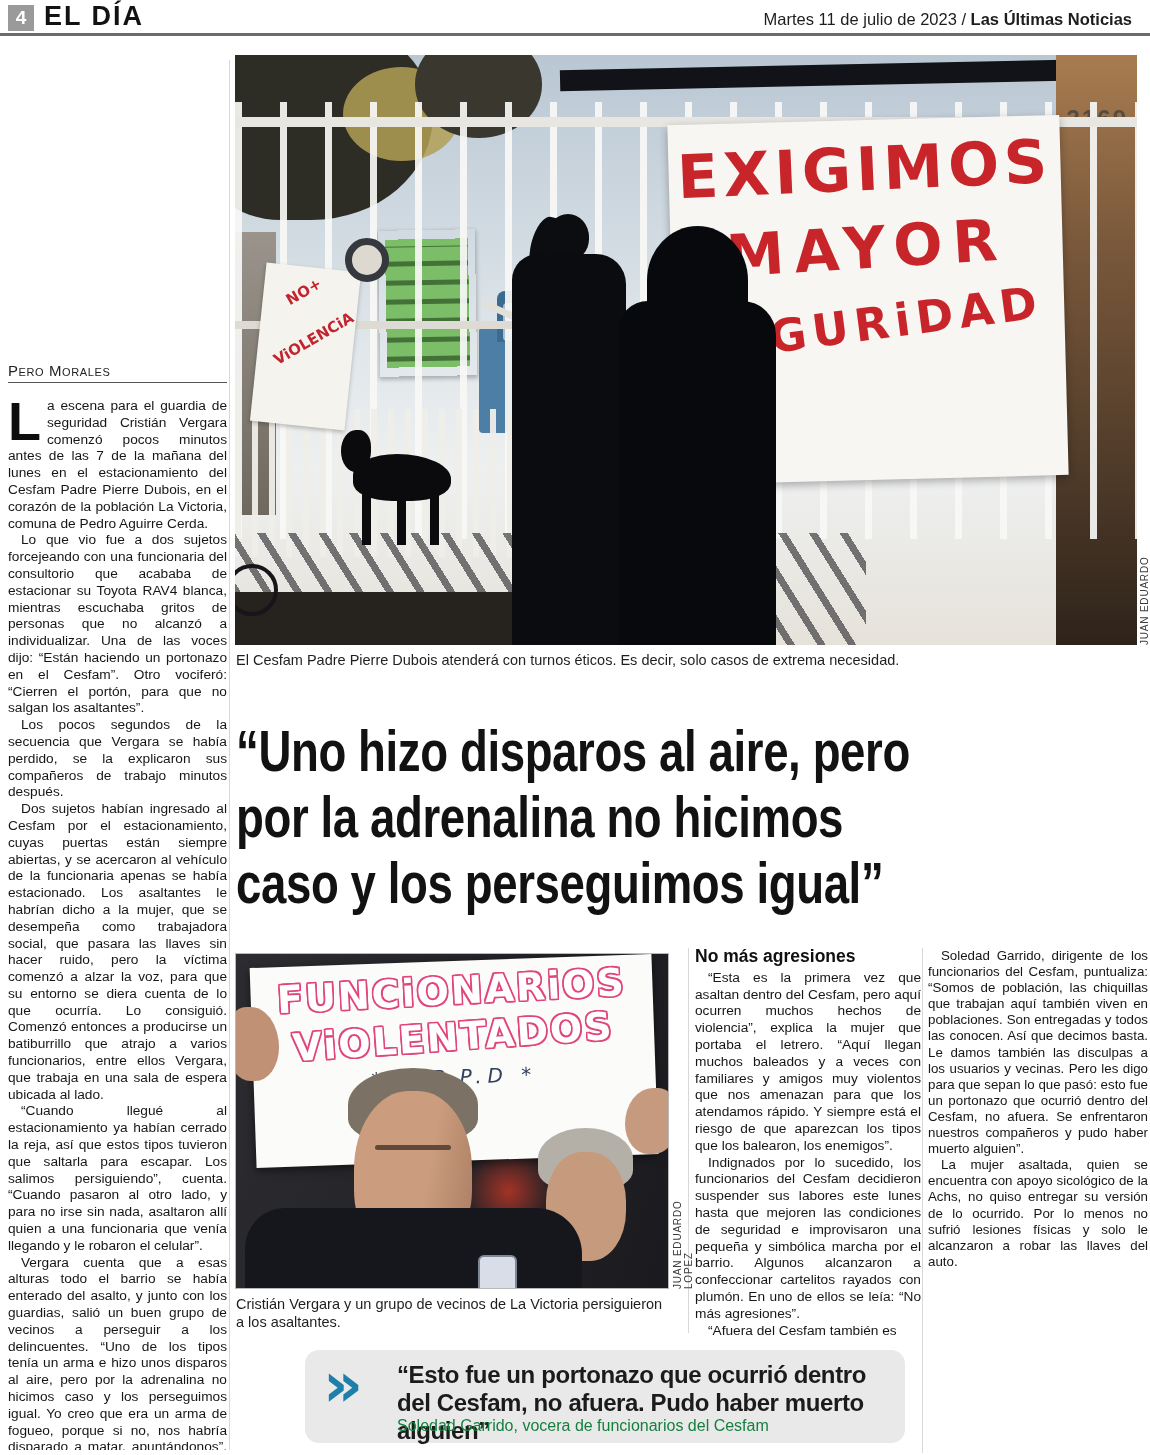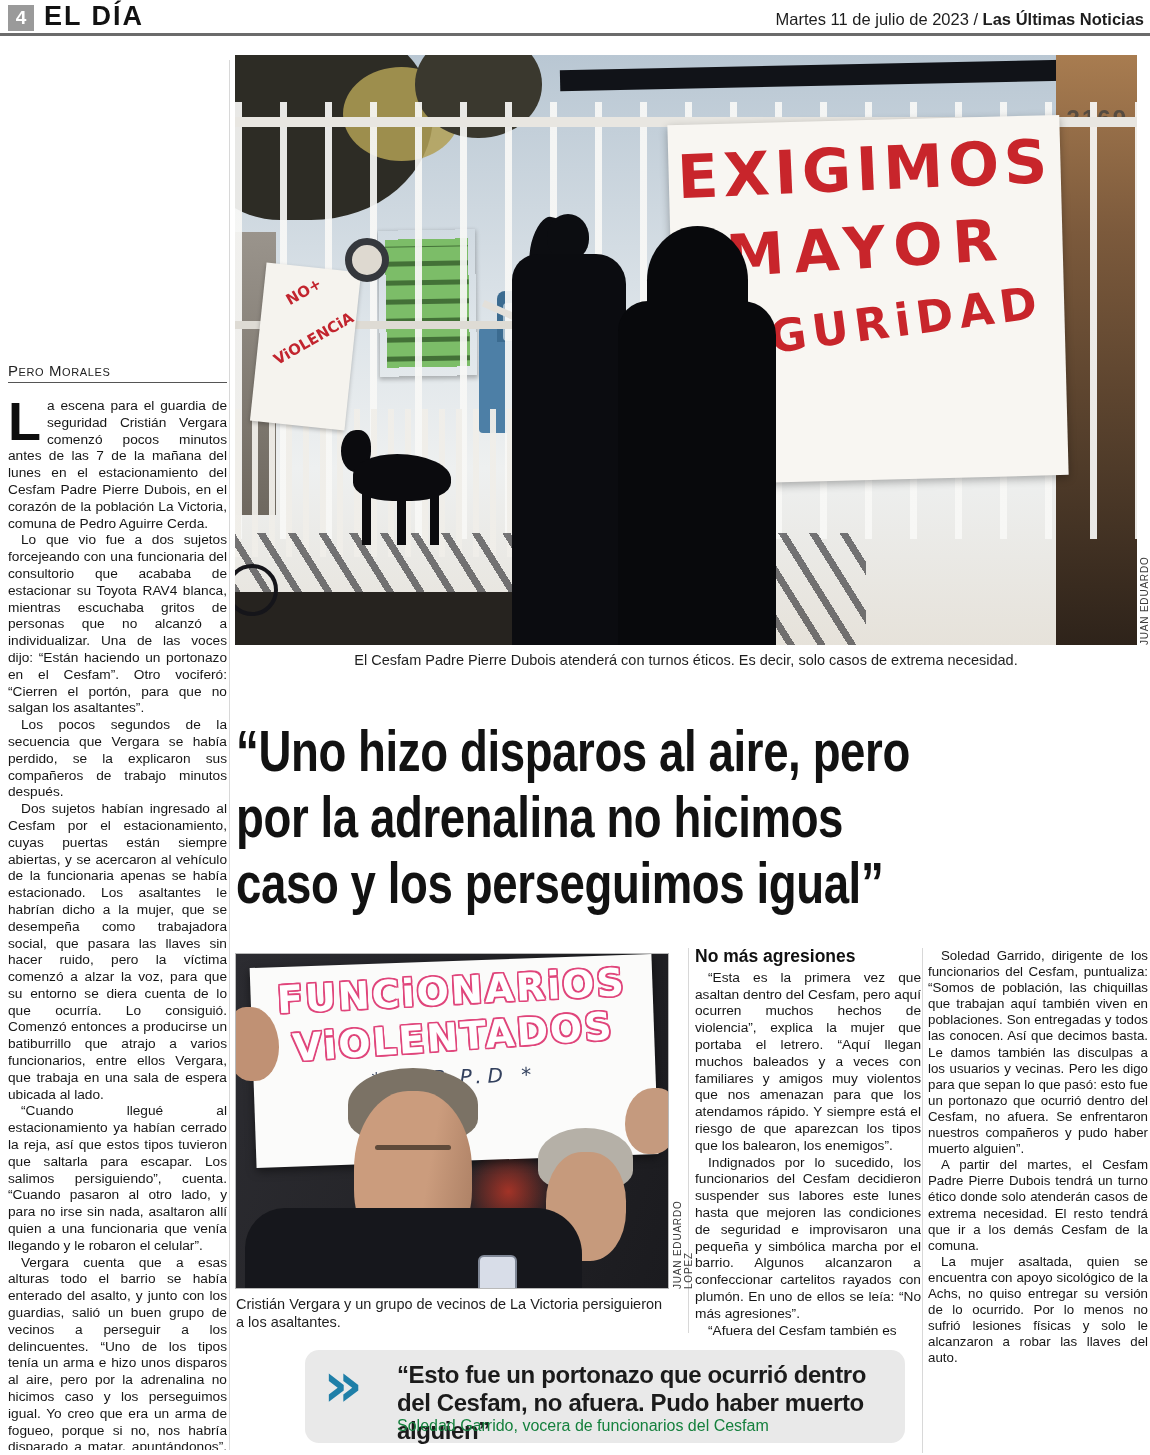--- a/index.html
+++ b/index.html
@@ -5,21 +5,21 @@
   * { margin:0; padding:0; box-sizing:border-box; }
   html,body { background:#ffffff; }
   body { font-family:"Liberation Sans", sans-serif; color:#1a1a1a; }
   .page { position:relative; width:1150px; height:1455px; background:#fff; overflow:hidden; }
 
   
   .hdr-rule { position:absolute; left:0; top:33px; width:1150px; height:3px; background:#6b6b6b; }
   .pgnum { position:absolute; left:8px; top:5px; width:26px; height:26px; background:#9a9a9a; color:#fff;
            font-weight:700; font-size:19px; text-align:center; line-height:26px; }
   .masthead { position:absolute; left:44px; top:1px; font-size:27px; font-weight:800; letter-spacing:2px; color:#121212; }
-  .dateline { position:absolute; right:6px; top:10px; font-size:16.5px; color:#1d1d1d;padding-left:9px; }
+  .dateline { position:absolute; right:18px; top:10px; font-size:16.5px; color:#1d1d1d;padding-left:9px; }
   .dateline b { font-weight:800; }
 
   
   .lead-summary { position:absolute; left:8px; top:88px; width:219px; text-align:right;
                   font-size:20.5px; font-weight:700; line-height:27.5px; color:#111; }
   .byline { position:absolute; left:8px; top:362px; width:219px; font-variant:small-caps;
             font-size:15px; letter-spacing:.6px; color:#222; border-bottom:1.5px solid #555; padding-bottom:3px; }
   .body-col { font-size:13.7px; line-height:16.8px; text-align:justify; color:#161616;
               hyphens:auto; -webkit-hyphens:auto; }
   .body-col p { text-indent:13px; }
@@ -87,21 +87,21 @@
   .ph1-dog { position:absolute; left:12%; top:66%; width:13%; height:17%; }
   .ph1-dog .t { position:absolute; left:8%; top:10%; width:84%; height:46%; background:#0b0b0e; border-radius:45% 55% 40% 40%; }
   .ph1-dog .l1,.ph1-dog .l2,.ph1-dog .l3 { position:absolute; top:48%; width:9px; height:52%; background:#0b0b0e; }
   .ph1-dog .l1{left:16%;} .ph1-dog .l2{left:46%;} .ph1-dog .l3{left:74%;}
   .ph1-dog .hd { position:absolute; left:-2%; top:-14%; width:26%; height:42%; background:#0b0b0e; border-radius:50% 40% 50% 50%; }
 
   .vcredit { position:absolute; writing-mode:vertical-rl; transform:rotate(180deg);
              font-size:10px; letter-spacing:.8px; color:#3c3c3c; }
 
   .caption { font-size:14.5px; color:#1f1f1f; line-height:18px; }
-  .cap1 { position:absolute; left:236px; top:651px; width:900px;text-align:center; }
+  .cap1 { position:absolute; left:236px; top:651px; width:900px; }
   .kicker { position:absolute; left:241px; top:689px; width:900px; font-size:19.5px; color:#141414; letter-spacing:.1px; }
 
   .headline { position:absolute; left:236px; top:718px; width:1120px; transform:scaleX(.8); transform-origin:left top;
               font-size:57px; font-weight:800; line-height:66px; color:#121212; letter-spacing:-.5px; }
 
   
   .photo2 { position:absolute; left:235px; top:953px; width:434px; height:336px; overflow:hidden;
             background:linear-gradient(110deg,#2c2c31 0%, #232327 55%, #1b1b1f 100%); border:1px solid #b9b9b9; }
   .ph2-glow { position:absolute; left:52%; top:58%; width:22%; height:26%; background:radial-gradient(circle,#a33327 0%, rgba(80,20,15,0) 70%); }
   .ph2-poster { position:absolute; left:4%; top:2%; width:93%; height:60%; background:#fbfbfa; transform:rotate(-2deg);
@@ -249,21 +249,20 @@
 
   <div class="midcol body-col">
     <div class="midhead">No más agresiones</div>
     <p>“Esta es la primera vez que asaltan dentro del Cesfam, pero aquí ocurren muchos hechos de violencia”, explica la mujer que portaba el letrero. “Aquí llegan muchos baleados y a veces con familiares y amigos muy violentos que nos amenazan para que los atendamos rápido. Y siempre está el riesgo de que aparezcan los tipos que los balearon, los enemigos”.</p>
     <p>Indignados por lo sucedido, los funcionarios del Cesfam decidieron suspender sus labores este lunes hasta que mejoren las condiciones de seguridad e improvisaron una pequeña y simbólica marcha por el barrio. Algunos alcanzaron a confeccionar cartelitos rayados con plumón. En uno de ellos se leía: “No más agresiones”.</p>
     <p>“Afuera del Cesfam también es</p>
   </div>
 
   <div class="rightcol body-col">
     <p>Soledad Garrido, dirigente de los funcionarios del Cesfam, puntualiza: “Somos de población, las chiquillas que trabajan aquí también viven en poblaciones. Son entregadas y todos las conocen. Así que decimos basta. Le damos también las disculpas a los usuarios y vecinas. Pero les digo para que sepan lo que pasó: esto fue un portonazo que ocurrió dentro del Cesfam, no afuera. Se enfrentaron nuestros compañeros y pudo haber muerto alguien”.</p>
-    <p>A partir del martes, el Cesfam Padre Pierre Dubois tendrá un turno ético donde solo atenderán casos de extrema necesidad. El resto tendrá que ir a los demás Cesfam de la comuna.</p>
     <p>La mujer asaltada, quien se encuentra con apoyo sicológico de la Achs, no quiso entregar su versión de lo ocurrido. Por lo menos no sufrió lesiones físicas y solo le alcanzaron a robar las llaves del auto.</p>
   </div>
 
   <div class="quotebox">
     <div class="qchev">»</div>
     <div class="qtext">“Esto fue un portonazo que ocurrió dentro del Cesfam, no afuera. Pudo haber muerto alguien”</div>
     <div class="qattr">Soledad Garrido, vocera de funcionarios del Cesfam</div>
   </div>
 
 </div>

